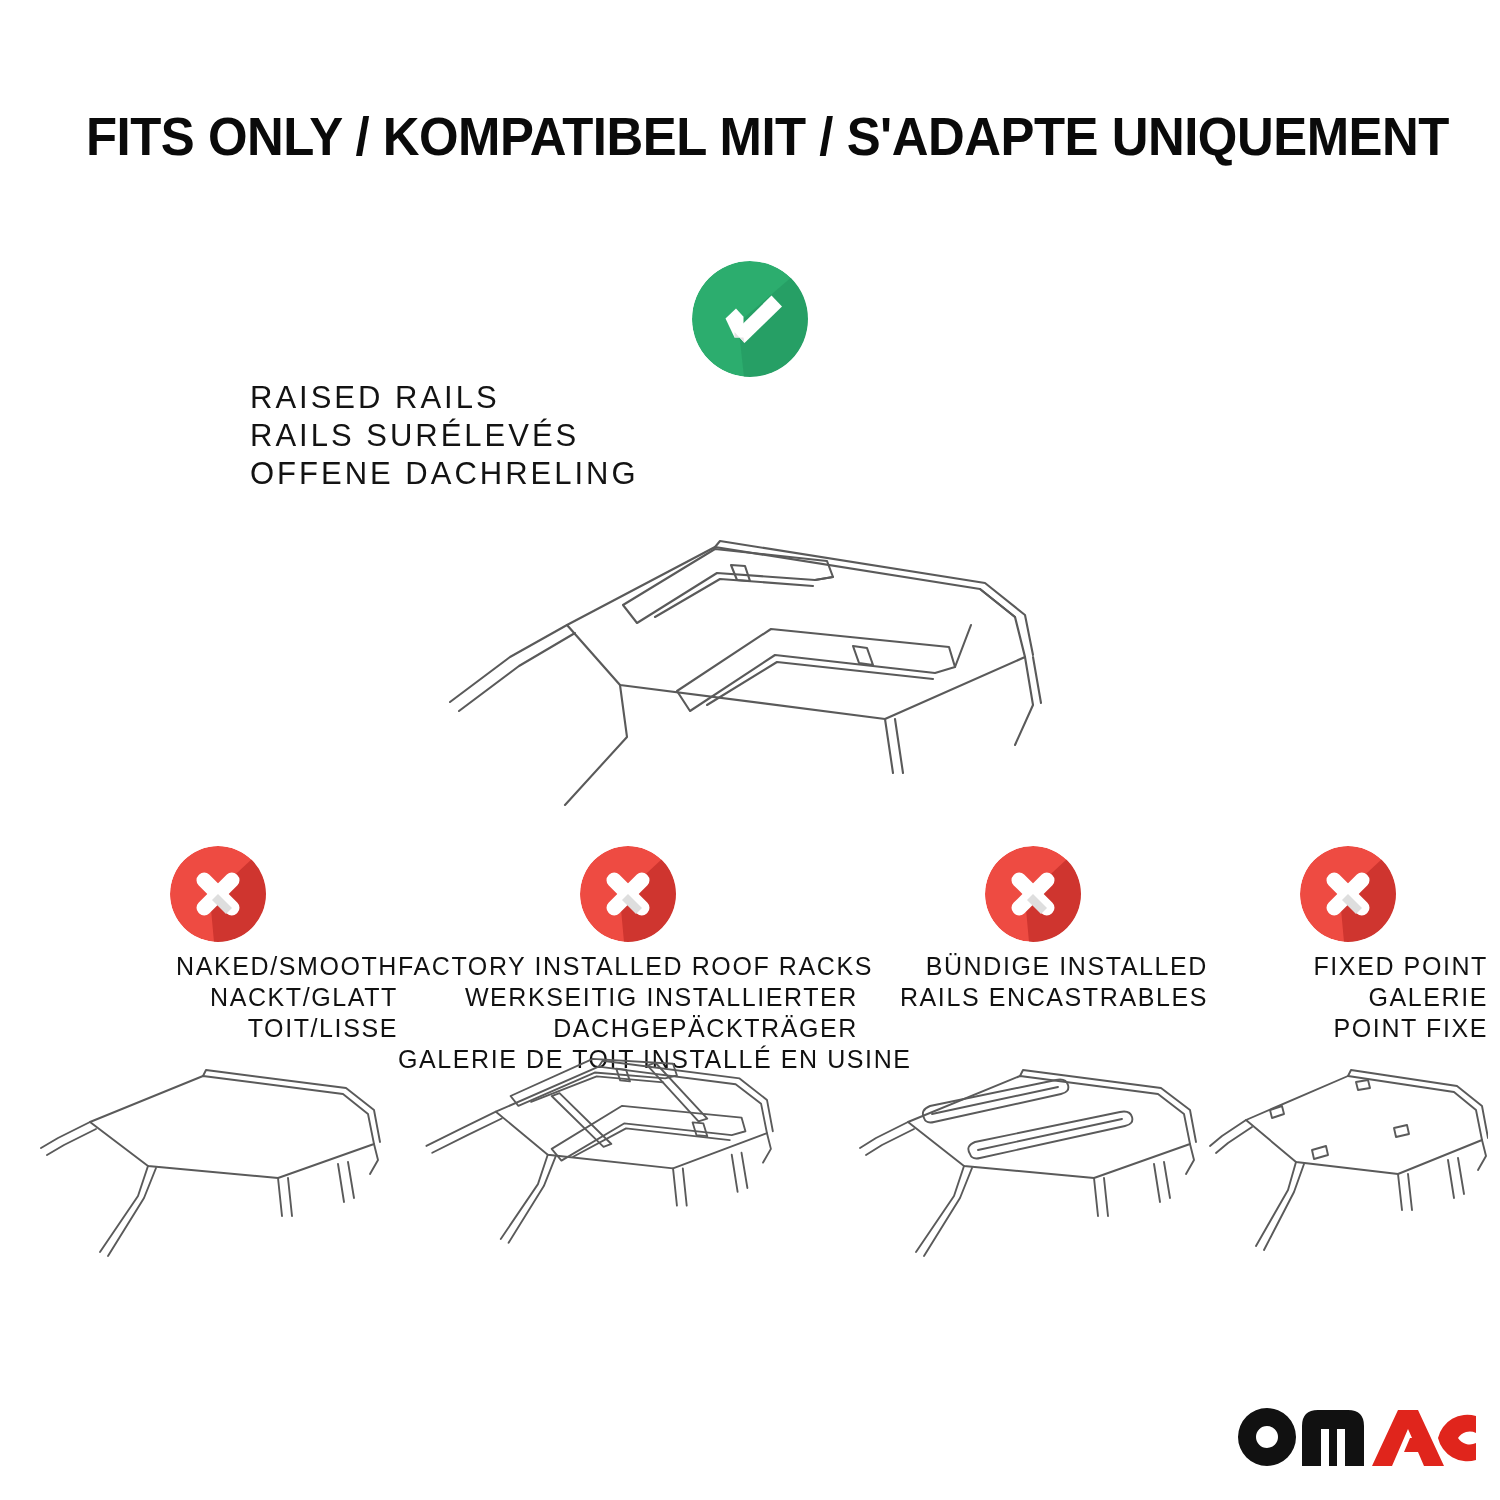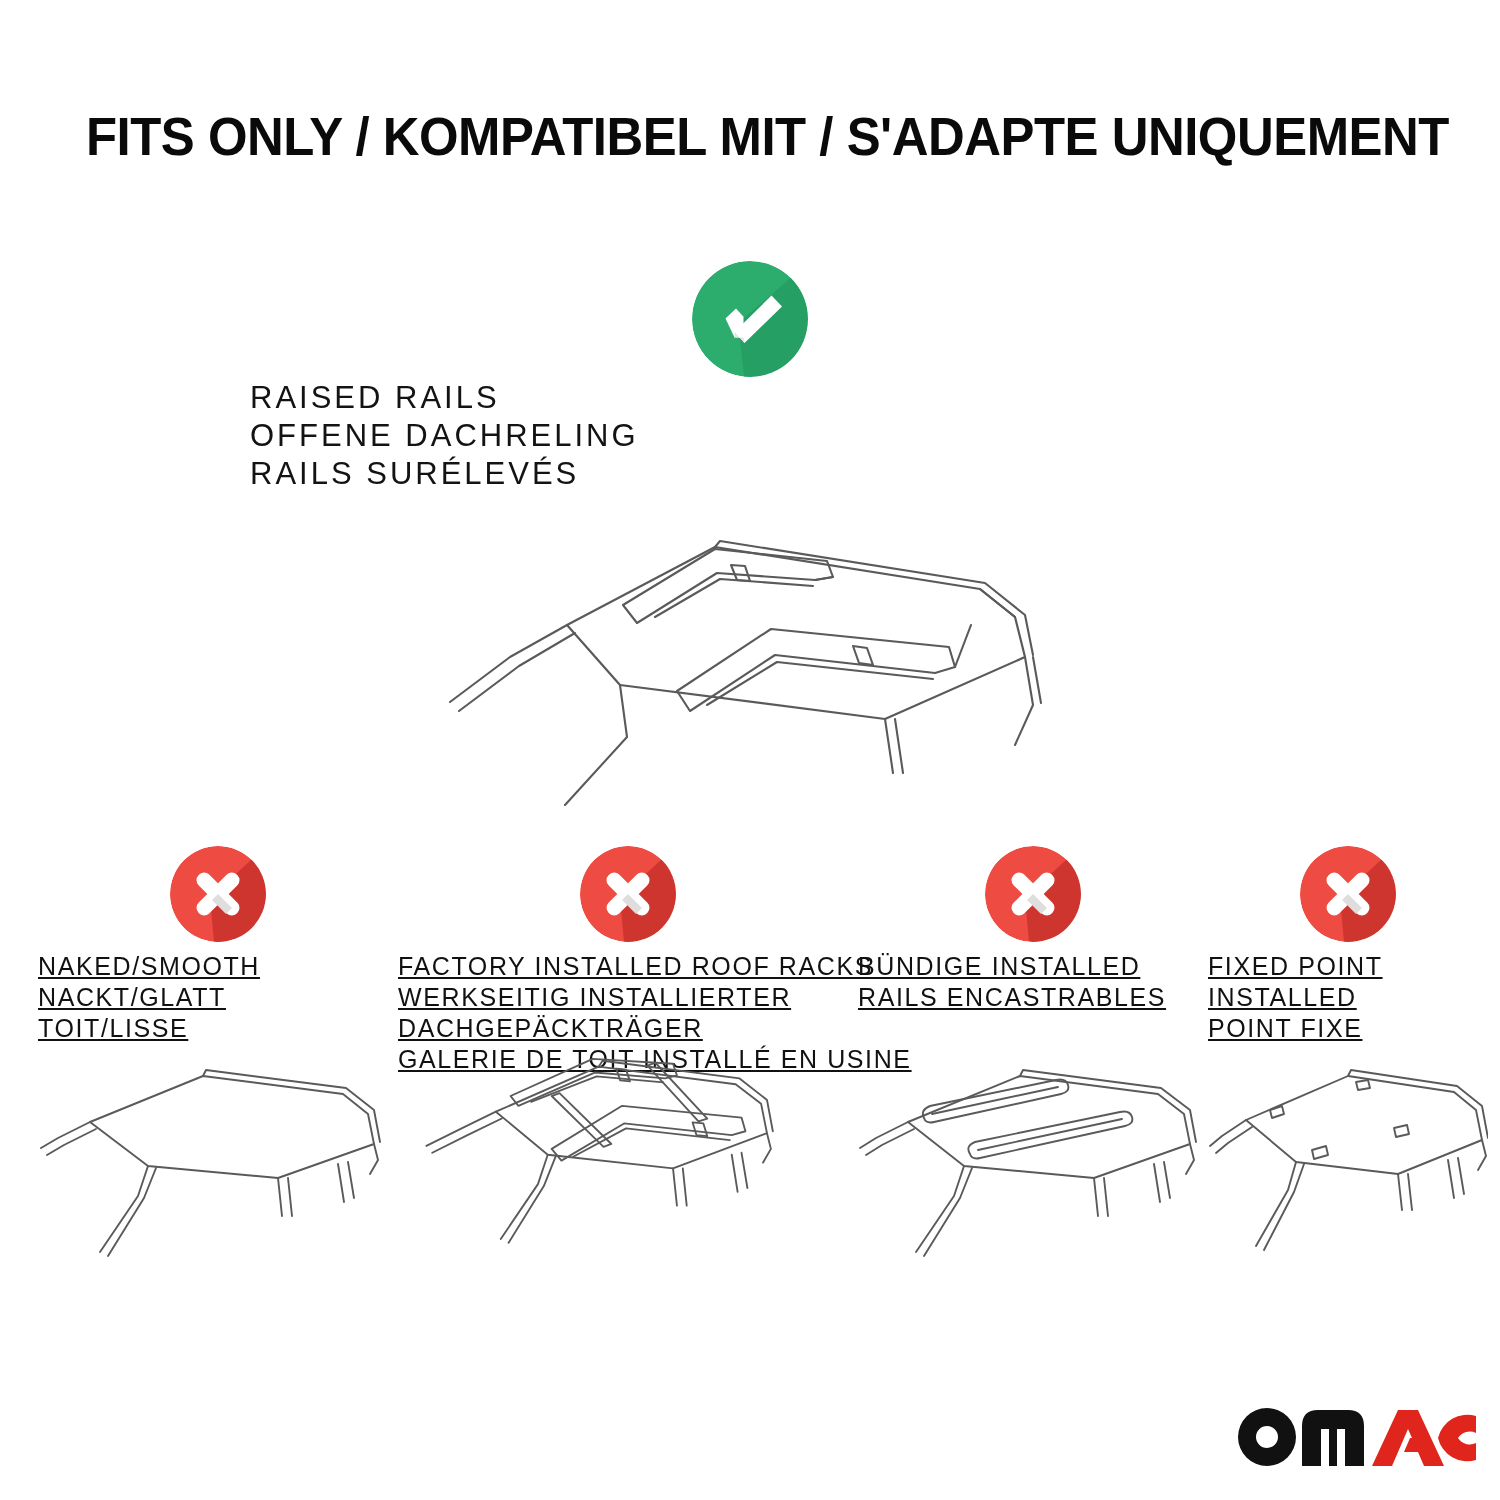--- a/index.html
+++ b/index.html
@@ -95,22 +95,21 @@
   }
   .col-icon {
     width: 96px;
     height: 96px;
     top: 0;
   }
   .col-labels {
     position: absolute;
     top: 105px;
     width: 100%;
-    text-align: left;
-    text-decoration: underline;
+    text-align: right;
   }
   .small-label-line {
     font-size: 25px;
     letter-spacing: 1.6px;
     line-height: 31px;
     font-weight: 400;
     color: #111111;
     white-space: nowrap;
   }
   .col-illus {
@@ -158,22 +157,22 @@
         <path d="M46 62 L116 2 L116 116 L52 116 Z" fill="#1E8E5A" opacity="0.45"></path>
         <path d="M33.5 57.5 L44 47.5 L51.5 55.8 L51.5 76.5 L42.5 76.5 Z" fill="#FFFFFF"></path>
         <path d="M79.5 34.5 L90 45.5 L52.5 82 L42.5 71 Z" fill="#FFFFFF"></path>
         <path d="M42.5 71 L52.5 82 L51.5 76.5 L42.5 76.5 Z" fill="#E3E3E3"></path>
       </svg>
     </div>
   </div>
 
   <div id="compatible-labels">
     <div class="big-label-line">RAISED RAILS</div>
+    <div class="big-label-line">RAILS SURÉLEVÉS</div>
     <div class="big-label-line">OFFENE DACHRELING</div>
-    <div class="big-label-line">RAILS SURÉLEVÉS</div>
   </div>
 
   <div id="compatible-illus">
     <svg viewBox="0 0 690 320" xmlns="http://www.w3.org/2000/svg" fill="none" stroke="#5A5A5A" stroke-width="2.1" stroke-linecap="round" stroke-linejoin="round">
 
       <path d="M152 120 L300 42 L565 84 L600 112 L610 152 L470 214 L205 180 Z" stroke-width="2.2"></path>
 
       <path d="M152 120 L95 152 L35 197"></path>
       <path d="M160 128 L104 161 L44 206"></path>
       <path d="M205 180 L212 232 L150 300"></path>
@@ -326,21 +325,21 @@
           <circle cx="48" cy="48" r="48" fill="#EE4B42"></circle>
           <path d="M40 52 L96 0 L96 96 L44 96 Z" fill="#AF1F1C" opacity="0.5"></path>
           <rect x="21" y="40.5" width="54" height="15" rx="7" fill="#FFFFFF" transform="rotate(45 48 48)"></rect>
           <rect x="21" y="40.5" width="54" height="15" rx="7" fill="#FFFFFF" transform="rotate(-45 48 48)"></rect>
           <path d="M48 48 L62 62 L56 68 L42 54 Z" fill="#DEDEDE"></path>
         </svg>
       </div>
     </div>
     <div class="col-labels">
       <div class="small-label-line">FIXED POINT</div>
-      <div class="small-label-line">INSTALLED</div>
+      <div class="small-label-line">GALERIE</div>
       <div class="small-label-line">POINT FIXE</div>
     </div>
     <div class="col-illus">
       <svg viewBox="0 0 280 230" xmlns="http://www.w3.org/2000/svg" fill="none" stroke="#5A5A5A" stroke-width="1.9" stroke-linecap="round" stroke-linejoin="round">
         <path d="M38 64 L140 20 L246 36 L268 54 L274 84 L190 118 L88 106 Z"></path>
         <path d="M38 64 L14 80 L2 90"></path>
         <path d="M44 71 L20 87 L8 97"></path>
         <path d="M88 106 L80 134 L48 190"></path>
         <path d="M96 108 L86 136 L56 194"></path>
         <path d="M190 118 L194 154"></path>

